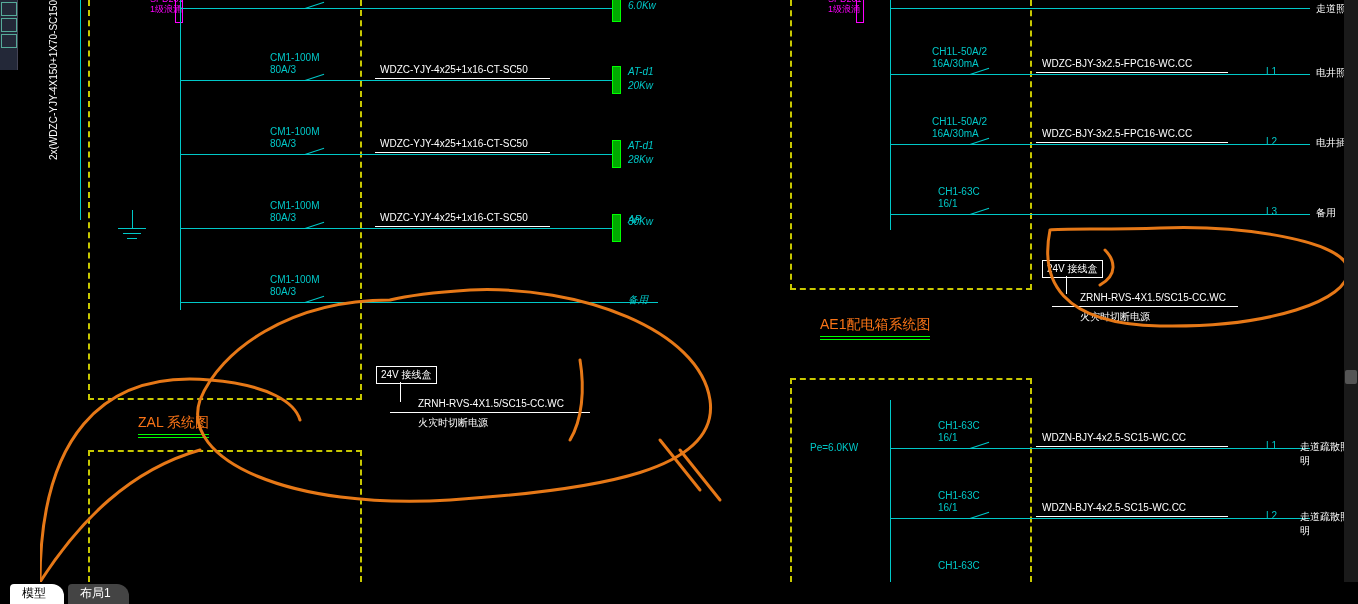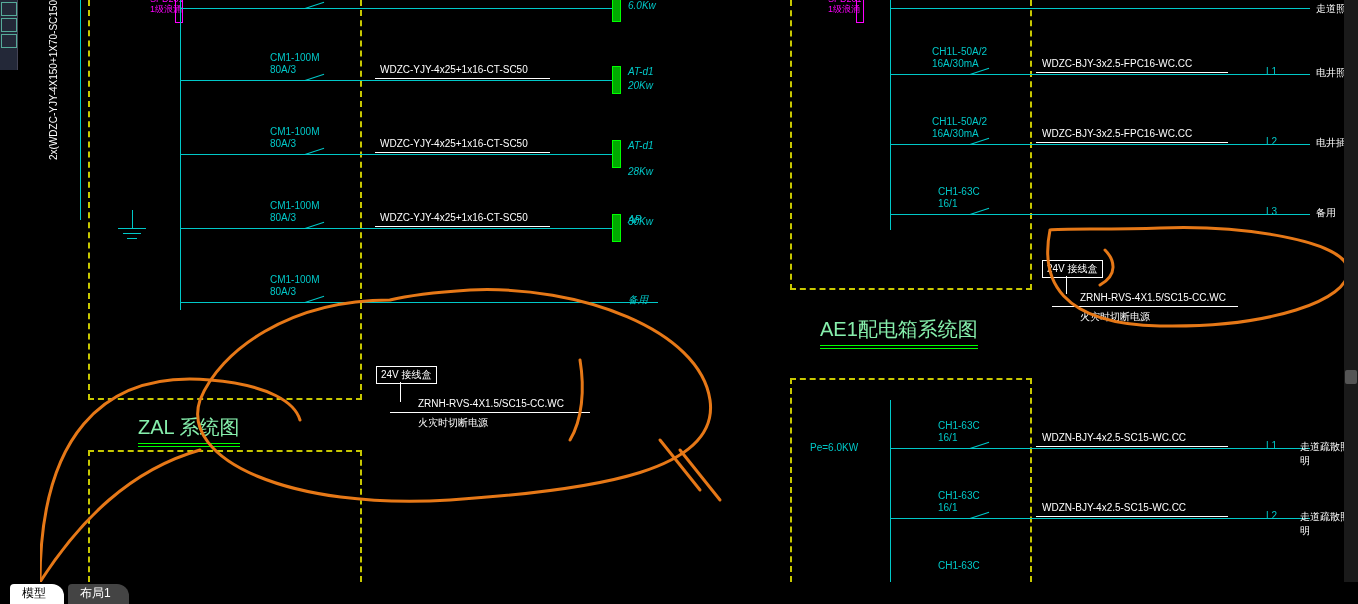--- a/index.html
+++ b/index.html
@@ -96,22 +96,22 @@
   color: #00c8c8;
   font-size: 10px;
 }
 .rlabel {
   position: absolute;
   color: #fff;
   font-size: 10px;
 }
 .title-box {
   position: absolute;
-  color: #86efac;
-  font-size: 20px;
+  color: #f97316;
+  font-size: 14px;
   border-bottom: 4px double #0f0;
   padding-bottom: 2px;
 }
 .ground {
   position: absolute;
 }
 .ground .g1 { width: 28px; height: 1px; background: #00c8c8; margin: 0 auto; }
 .ground .g2 { width: 18px; height: 1px; background: #00c8c8; margin: 4px auto 0; }
 .ground .g3 { width: 10px; height: 1px; background: #00c8c8; margin: 4px auto 0; }
 .ground .stem { width:1px; height:18px; background:#00c8c8; margin-left:14px; }
@@ -230,21 +230,21 @@
   <div class="dev-tag" style="left:608px; top:80px;">20Kw</div>
 
   <div class="line-h" style="left:160px; top:154px; width:435px;"></div>
   <div class="sw" style="left:285px; top:154px;"></div>
   <div class="breaker-tag" style="left:250px; top:126px;">CM1-100M
 80A/3</div>
   <div class="cable-tag" style="left:360px; top:138px;">WDZC-YJY-4x25+1x16-CT-SC50</div>
   <div class="cable-underline" style="left:355px; top:152px; width:175px;"></div>
   <div class="dev-box" style="left:592px; top:140px;"></div>
   <div class="dev-tag" style="left:608px; top:140px;">AT-d1</div>
-  <div class="dev-tag" style="left:608px; top:166px;">28Kw</div>
+  <div class="dev-tag" style="left:608px; top:154px;">28Kw</div>
 
   <div class="line-h" style="left:160px; top:228px; width:435px;"></div>
   <div class="sw" style="left:285px; top:228px;"></div>
   <div class="breaker-tag" style="left:250px; top:200px;">CM1-100M
 80A/3</div>
   <div class="cable-tag" style="left:360px; top:212px;">WDZC-YJY-4x25+1x16-CT-SC50</div>
   <div class="cable-underline" style="left:355px; top:226px; width:175px;"></div>
   <div class="dev-box" style="left:592px; top:214px;"></div>
   <div class="dev-tag" style="left:608px; top:214px;">AP</div>
   <div class="dev-tag" style="left:608px; top:216px;">30Kw</div>

